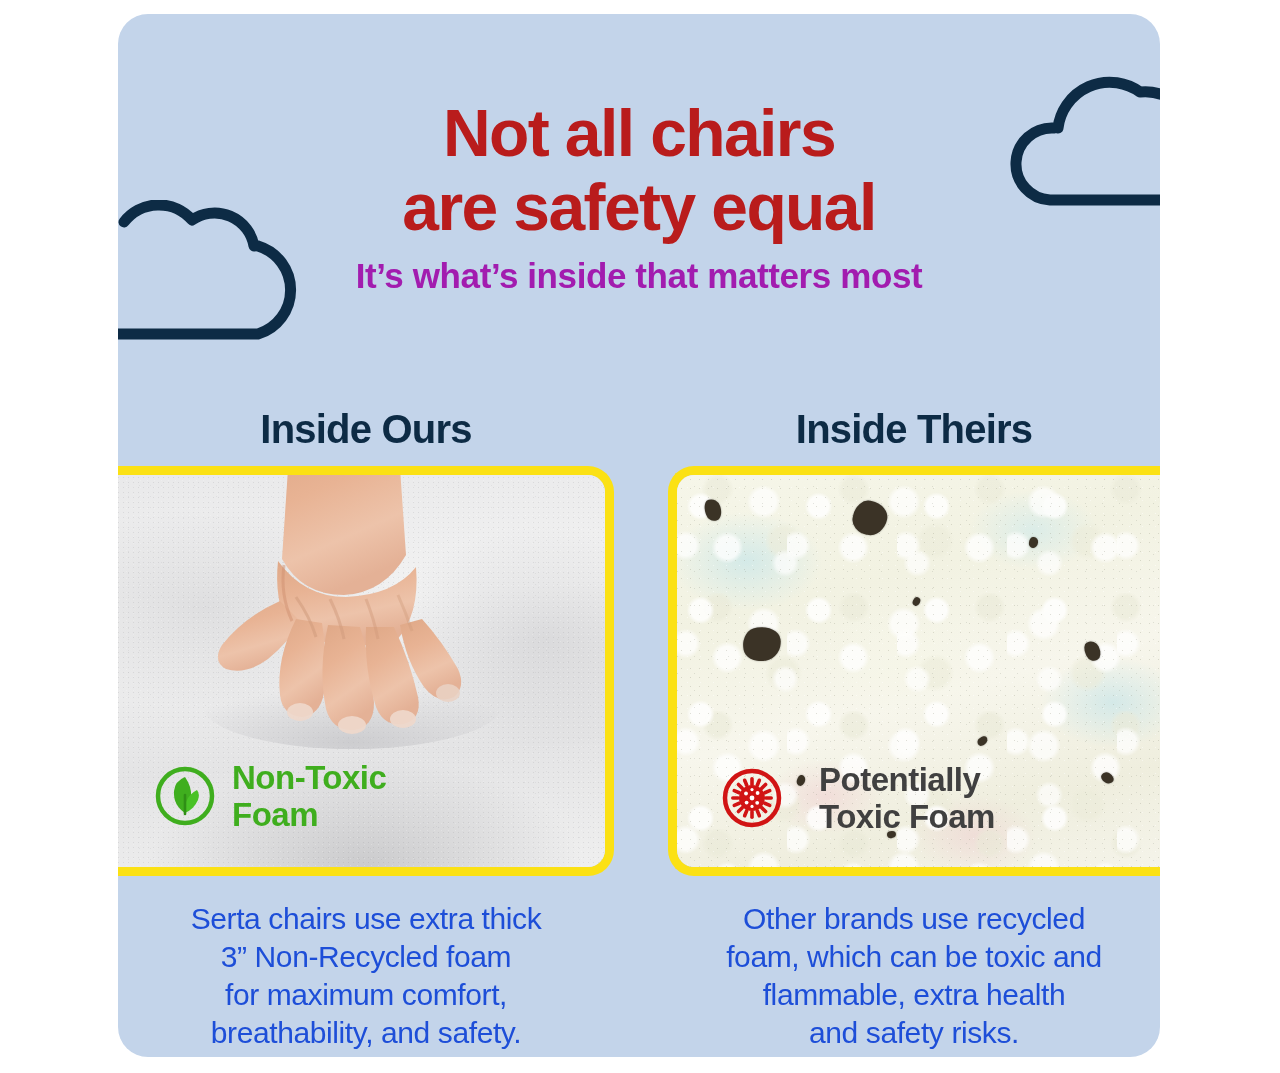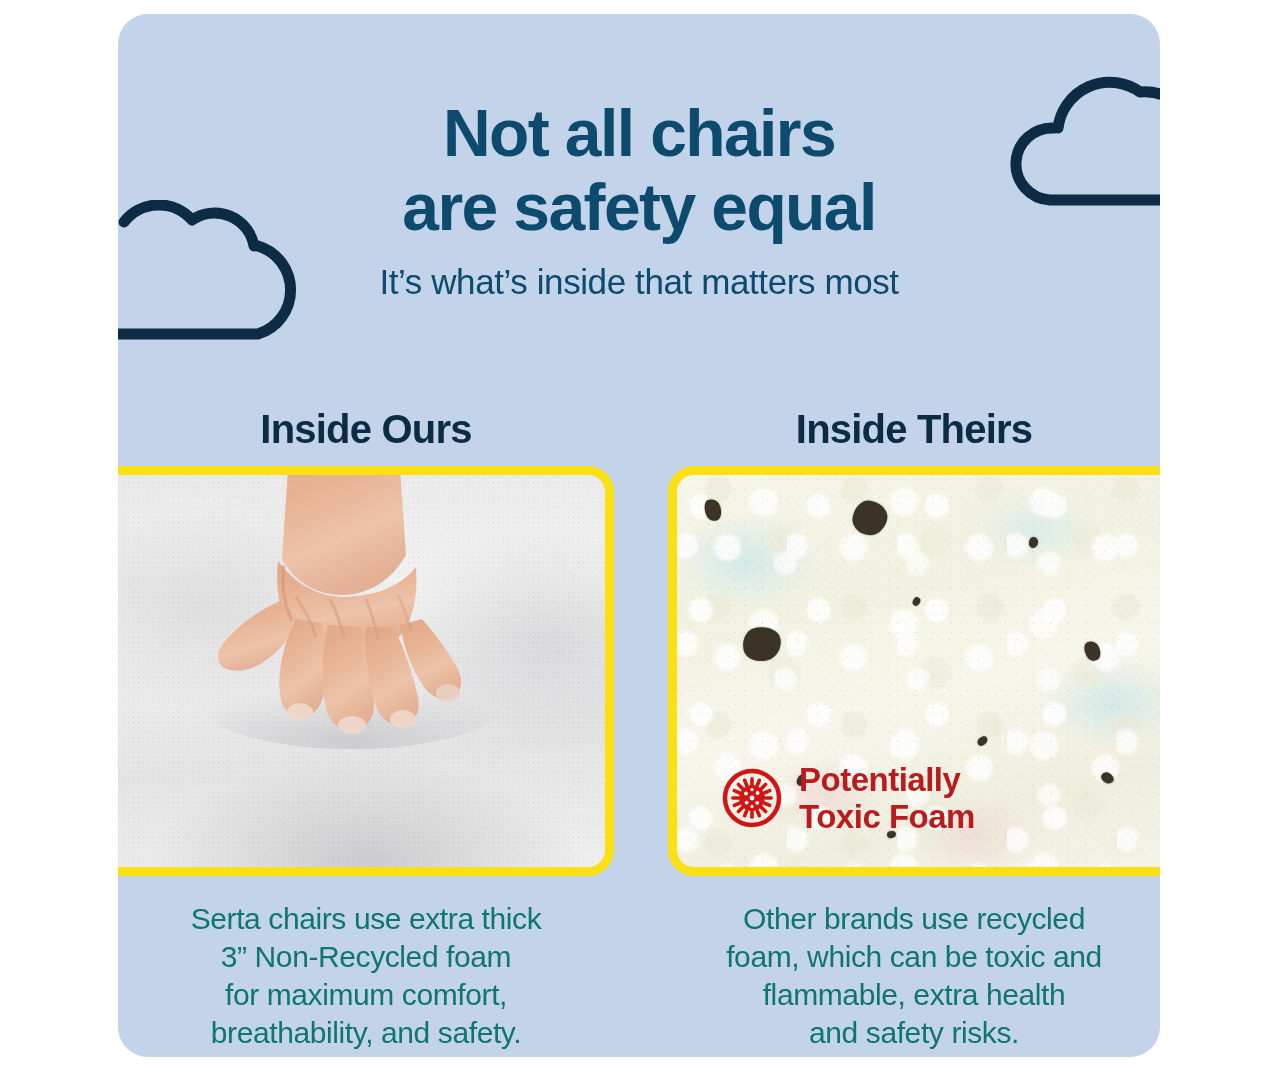--- a/index.html
+++ b/index.html
@@ -45,32 +45,32 @@
 
   
   #headline-block {
     position: absolute;
     left: 0;
     top: 82px;
     width: 1042px;
     text-align: center;
   }
   .headline-line {
-    color: #0c4a6e;
+    color: #b91c1c;
     font-size: 66px;
     font-weight: 700;
     letter-spacing: -1.6px;
     line-height: 74px;
     white-space: nowrap;
   }
   #subtitle {
-    margin-top: 18px;
-    color: #0c4a6e;
+    margin-top: 12px;
+    color: #a21caf;
     font-size: 35px;
-    font-weight: 400;
+    font-weight: 700;
     letter-spacing: -0.4px;
     line-height: 40px;
     white-space: nowrap;
   }
 
   
   .col-header {
     position: absolute;
     top: 393px;
     color: #0d2b45;
@@ -198,27 +198,27 @@
   .badge-icon { flex: 0 0 auto; }
   .badge-icon svg { display: block; }
   .badge-text {
     font-size: 33px;
     font-weight: 700;
     line-height: 37px;
     letter-spacing: -0.5px;
     white-space: pre-line;
   }
   .badge-text.green { color: #3fae1e; }
-  .badge-text.red   { color: #b91c1c; }
+  .badge-text.red   { color: #404040; margin-left: 20px; }
 
   
   .caption {
     position: absolute;
     top: 886px;
-    color: #0f766e;
+    color: #1d4ed8;
     font-size: 30px;
     font-weight: 500;
     line-height: 38px;
     letter-spacing: -0.4px;
     text-align: center;
     white-space: pre-line;
   }
   #caption-ours   { left: 0;     width: 496px; }
   #caption-theirs { left: 550px; width: 492px; }
 </style>
@@ -295,20 +295,32 @@
             <path d="M214 -30 L222 86 Q204 120 166 126 L232 98 Z" fill="url(#skinShade)"></path>
 
             <ellipse cx="116" cy="243" rx="13" ry="9" fill="#efd8cb" opacity=".92"></ellipse>
             <ellipse cx="168" cy="256" rx="14" ry="9" fill="#efd8cb" opacity=".92"></ellipse>
             <ellipse cx="219" cy="250" rx="13" ry="9" fill="#efd8cb" opacity=".92"></ellipse>
             <ellipse cx="264" cy="224" rx="12" ry="9" fill="#e9d2c4" opacity=".88"></ellipse>
           </svg>
         </div>
       </div>
 
+      <div class="badge" id="badge-ours">
+        <span class="badge-icon">
+          <svg width="62" height="62" viewBox="0 0 62 62">
+            <circle cx="31" cy="31" r="27" fill="none" stroke="#3fae1e" stroke-width="4.5"></circle>
+            <path d="M31 48 Q19 40 20 26 Q21 16 31 12 Q38 22 37 32 Q36 42 31 48 Z" fill="#3fae1e"></path>
+            <path d="M31 48 Q40 44 44 35 Q46 29 43 25 Q35 29 32 37 Q30 43 31 48 Z" fill="#49c226"></path>
+            <path d="M31 49 L31 30" stroke="#2f8f16" stroke-width="2.6" stroke-linecap="round"></path>
+          </svg>
+        </span>
+        <span class="badge-text green">Non-Toxic
+Foam</span>
+      </div>
     </div>
 
     <div class="card" id="card-theirs">
       <div class="card-media">
         <div class="foam-recycled"></div>
         <div class="foam-clumps"></div>
         <div class="foam-specks"></div>
 
         <div class="debris" style="left:28px;  top:24px;  width:16px; height:22px; transform:rotate(-18deg);"></div>
         <div class="debris" style="left:176px; top:26px;  width:34px; height:34px; transform:rotate(12deg);"></div>

